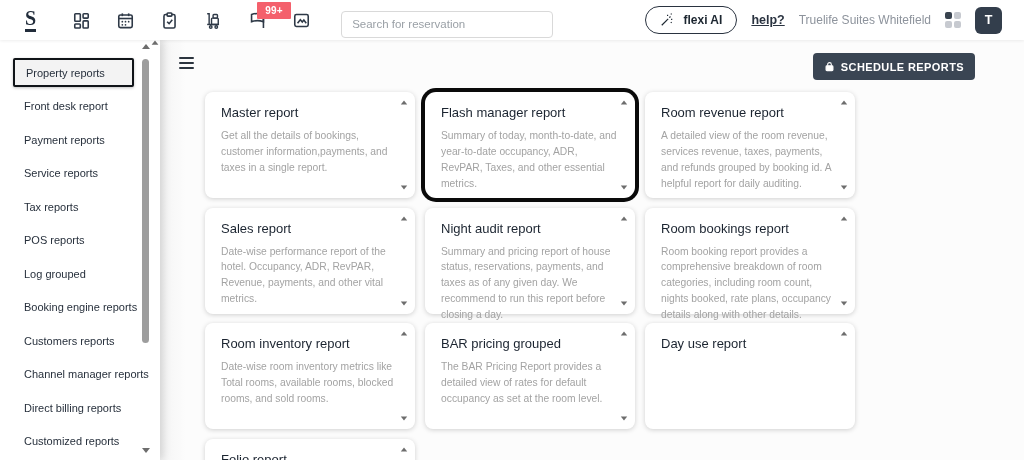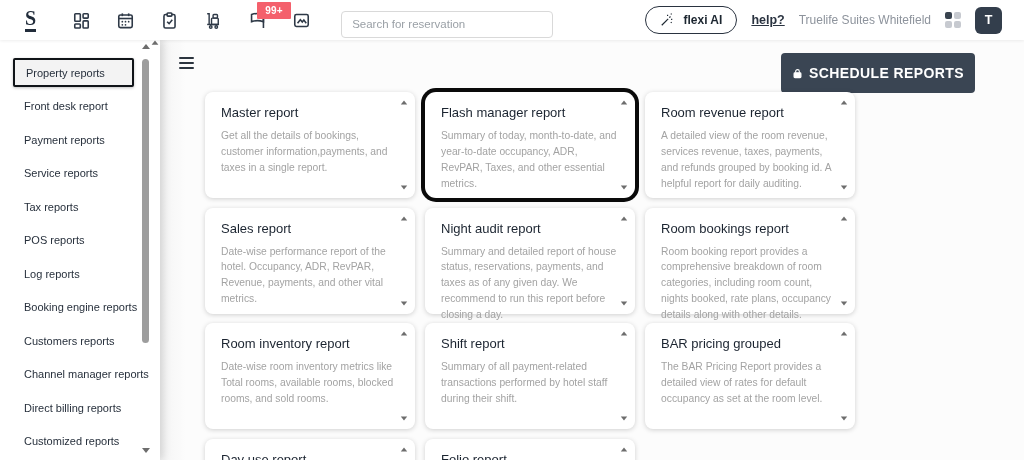--- a/index.html
+++ b/index.html
@@ -76,22 +76,22 @@
   .sb-up2  { right:1px; top:0; transform:scale(0.85); }
 
   
   .main {
     position:absolute; left:160px; top:40px; right:0; bottom:0;
     background:linear-gradient(to right, #f4f4f4 0, #fcfcfc 26px);
   }
   .hamburger { position:absolute; left:19px; top:17px; width:15px; cursor:pointer; }
   .hamburger span { display:block; height:2px; background:#2c353f; margin-bottom:3px; border-radius:1px; }
   .schedule-btn {
-    position:absolute; right:49px; top:13px; height:40px; background:#3a4553; color:#fff;
-    border:none; border-radius:4px; font-size:14px; font-weight:bold; letter-spacing:0.4px;
+    position:absolute; right:49px; top:13px; height:27px; background:#3a4553; color:#fff;
+    border:none; border-radius:4px; font-size:11px; font-weight:bold; letter-spacing:0.4px;
     display:flex; align-items:center; gap:6px; padding:0 11px; cursor:pointer; font-family:inherit;
   }
   .schedule-btn svg { width:11px; height:11px; }
 
   .grid {
     position:absolute; left:45px; top:52px;
     display:grid; grid-template-columns:repeat(3,210px); grid-auto-rows:106px; gap:9.5px 10px;
   }
   .card {
     position:relative; background:#fff; border-radius:8px;
@@ -194,21 +194,21 @@
   </header>
 
   <aside class="sidebar">
     <nav>
         <div class="side-item active">Property reports</div>
         <div class="side-item">Front desk report</div>
         <div class="side-item">Payment reports</div>
         <div class="side-item">Service reports</div>
         <div class="side-item">Tax reports</div>
         <div class="side-item">POS reports</div>
-        <div class="side-item">Log reports</div>
+        <div class="side-item">Log grouped</div>
         <div class="side-item">Booking engine reports</div>
         <div class="side-item">Customers reports</div>
         <div class="side-item">Channel manager reports</div>
         <div class="side-item">Direct billing reports</div>
         <div class="side-item">Customized reports</div>
       </nav>
     <span class="tri up sb-up"></span>
     <span class="sb-thumb"></span>
     <span class="tri down sb-down"></span>
     <span class="tri up sb-up2"></span>
@@ -248,43 +248,37 @@
           <span class="tri down"></span>
         </div>
         <div class="card">
           <div class="card-title">Sales report</div>
           <div class="card-desc">Date-wise performance report of the hotel. Occupancy, ADR, RevPAR, Revenue, payments, and other vital metrics.</div>
           <span class="tri up"></span>
           <span class="tri down"></span>
         </div>
         <div class="card">
           <div class="card-title">Night audit report</div>
-          <div class="card-desc">Summary and detailed report of house status, reservations, payments, and taxes as of any given day. We recommend to run this report before closing a day.</div>
+          <div class="card-desc">Summary and pricing report of house status, reservations, payments, and taxes as of any given day. We recommend to run this report before closing a day.</div>
           <span class="tri up"></span>
           <span class="tri down"></span>
         </div>
         <div class="card">
           <div class="card-title">Room bookings report</div>
           <div class="card-desc">Room booking report provides a comprehensive breakdown of room categories, including room count, nights booked, rate plans, occupancy details along with other details.</div>
           <span class="tri up"></span>
           <span class="tri down"></span>
         </div>
         <div class="card">
           <div class="card-title">Room inventory report</div>
           <div class="card-desc">Date-wise room inventory metrics like Total rooms, available rooms, blocked rooms, and sold rooms.</div>
           <span class="tri up"></span>
           <span class="tri down"></span>
         </div>
         <div class="card">
-          <div class="card-title">Shift report</div>
-          <div class="card-desc">Summary of all payment-related transactions performed by hotel staff during their shift.</div>
-          <span class="tri up"></span>
-          <span class="tri down"></span>
-        </div>
-        <div class="card">
           <div class="card-title">BAR pricing grouped</div>
           <div class="card-desc">The BAR Pricing Report provides a detailed view of rates for default occupancy as set at the room level.</div>
           <span class="tri up"></span>
           <span class="tri down"></span>
         </div>
         <div class="card">
           <div class="card-title">Day use report</div>
           <div class="card-desc"></div>
           <span class="tri up"></span>
         </div>

